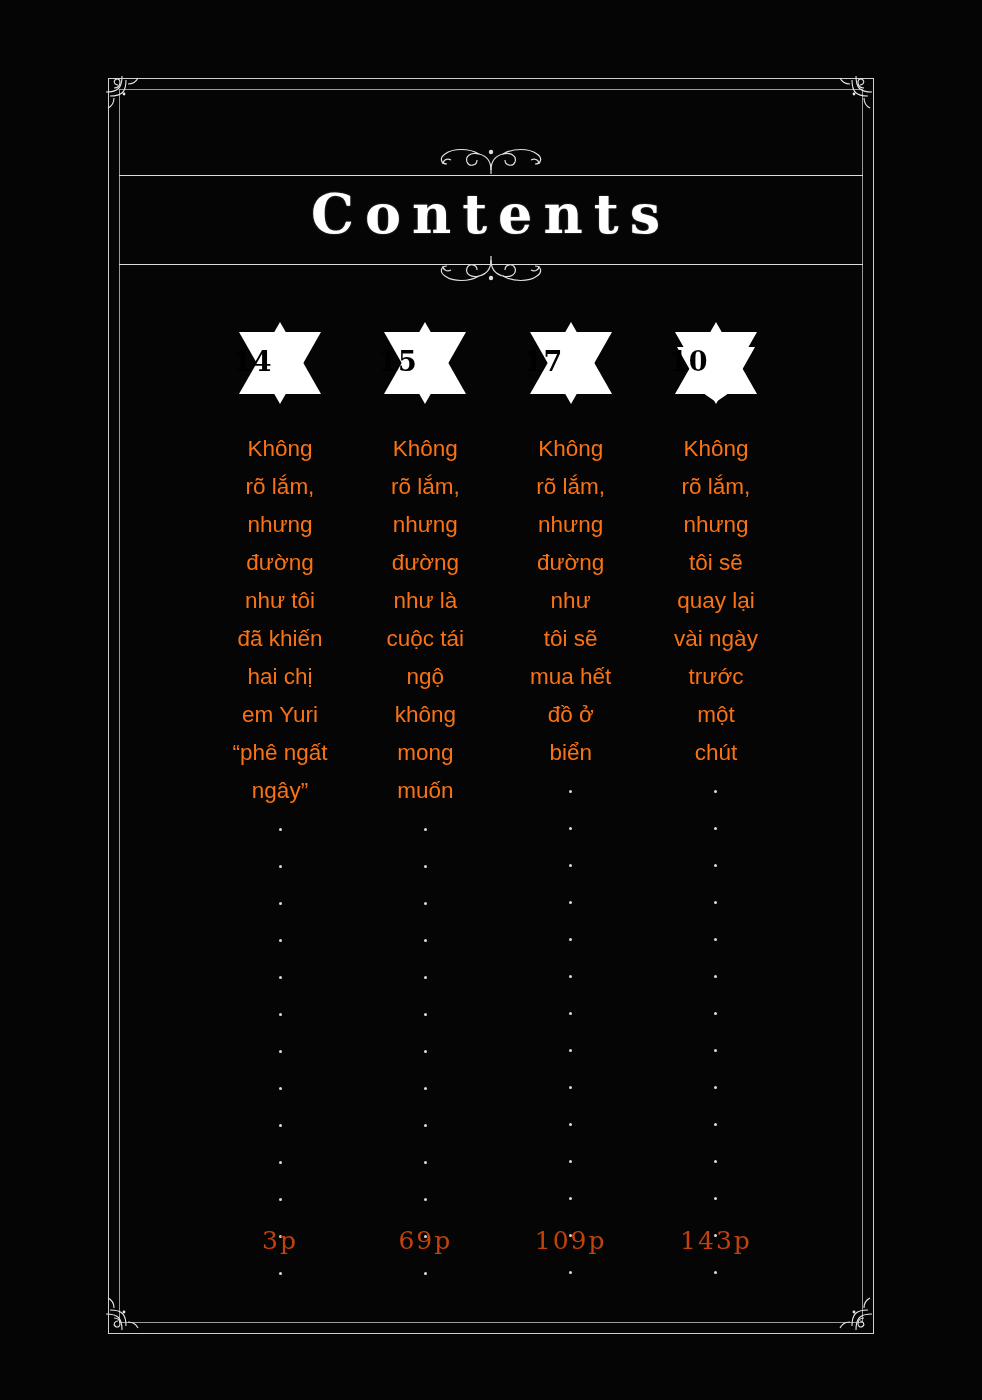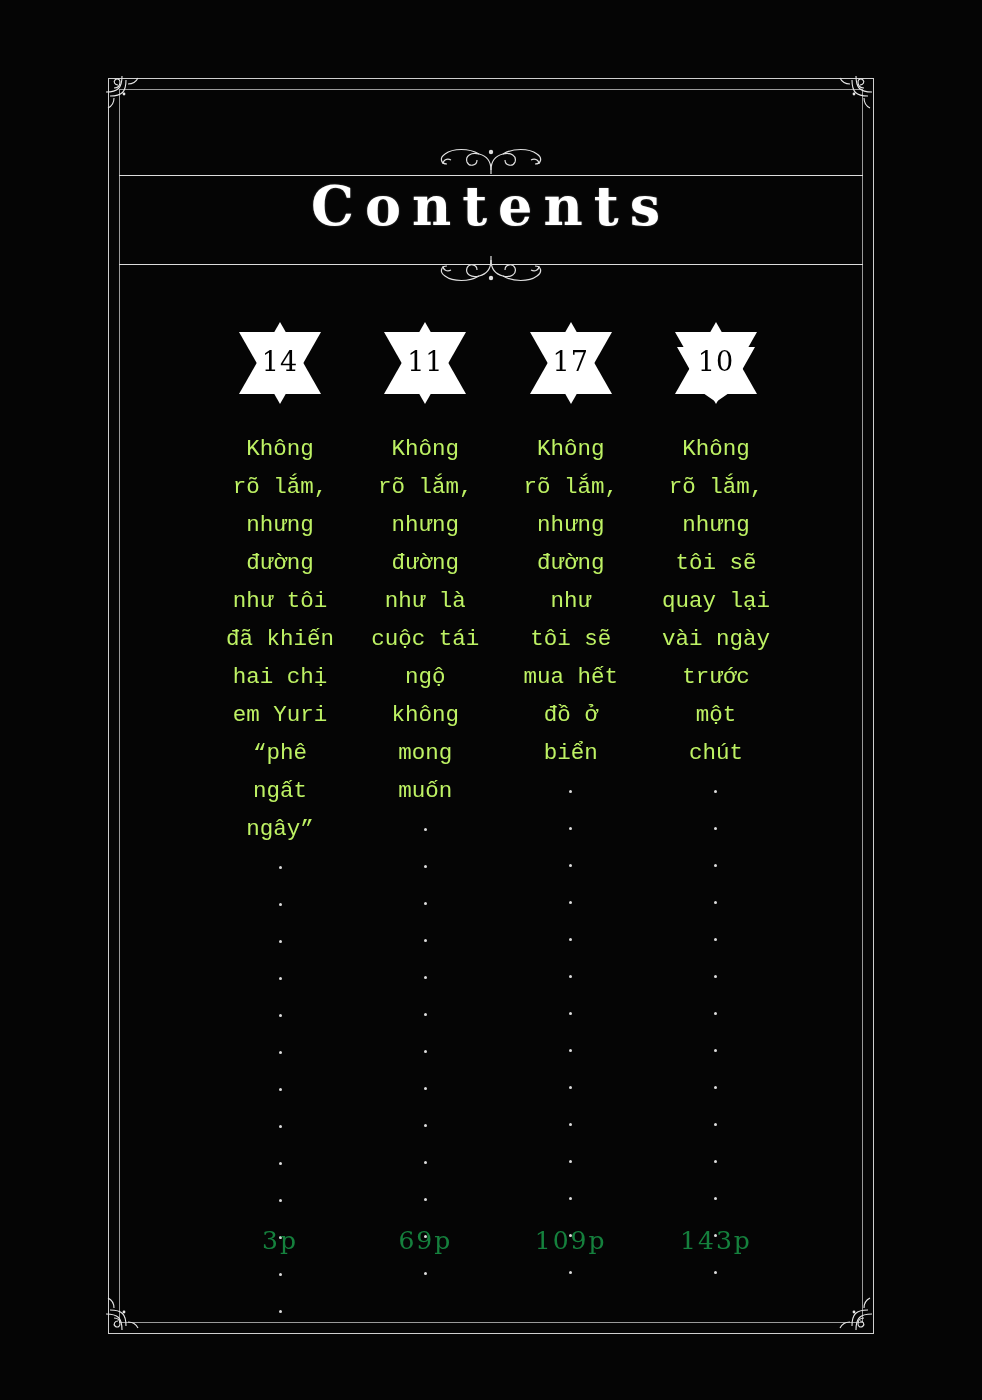--- a/index.html
+++ b/index.html
@@ -63,21 +63,21 @@
     top: 175px;
     width: 744px;
     height: 90px;
     border-top: 1px solid #dcdcdc;
     border-bottom: 1px solid #dcdcdc;
     box-sizing: border-box;
   }
   .title-text {
     position: absolute;
     left: 119px;
-    top: 174px;
+    top: 182px;
     width: 744px;
     text-align: center;
     font-family: "DejaVu Serif", "Liberation Serif", serif;
     font-size: 54px;
     letter-spacing: 11px;
     font-weight: 700;
     color: #ffffff;
     text-shadow: 0 0 2px rgba(255,255,255,0.35);
   }
   .ornament {
@@ -116,33 +116,33 @@
   .star-wrap svg {
     position: absolute;
     left: 0; top: 0;
     width: 94px; height: 86px;
   }
   .star-num {
     position: absolute;
     left: 0;
     top: 26px;
     width: 94px;
-    text-align: center;
+    text-align: left;
     font-family: "DejaVu Serif", "Liberation Serif", serif;
-    font-weight: 400;
+    font-weight: 700;
     font-size: 27px;
     color: #000000;
     letter-spacing: 1px;
   }
 
   .col-text {
-    font-family: Liberation Mono, monospace;
+    font-family: Liberation Sans, sans-serif;
     font-size: 22.5px;
     line-height: 38px;
-    color: #bef264;
+    color: #f97316;
     white-space: pre-line;
   }
 
   .dots {
     margin-top: 18px;
     display: flex;
     flex-direction: column;
     align-items: center;
   }
   .dots .dot {
@@ -151,21 +151,21 @@
     background: #dddddd;
     border-radius: 50%;
     margin: 0 0 0 0;
   }
   .dots .spacer { height: 34px; }
 
   .page-num {
     font-family: "DejaVu Serif", "Liberation Serif", serif;
     font-size: 25px;
     letter-spacing: 2px;
-    color: #15803d;
+    color: #c2410c;
   }
 
   .pagenums {
     position: absolute;
     left: 220px;
     top: 1226px;
     width: 556px;
     display: flex;
     flex-direction: row-reverse;
     justify-content: space-between;
@@ -348,21 +348,21 @@
         <div class="dot"></div>
       </div>
     </div>
 
     <div class="col">
       <div class="star-wrap">
         <svg viewBox="0 0 94 86">
           <polygon points="47,2 88,74 6,74" fill="#ffffff"></polygon>
           <polygon points="47,84 6,12 88,12" fill="#ffffff"></polygon>
         </svg>
-        <div class="star-num">11</div>
+        <div class="star-num">15</div>
       </div>
       <div class="col-text">Không
 rõ lắm,
 nhưng
 đường
 như là
 cuộc tái
 ngộ
 không
 mong

